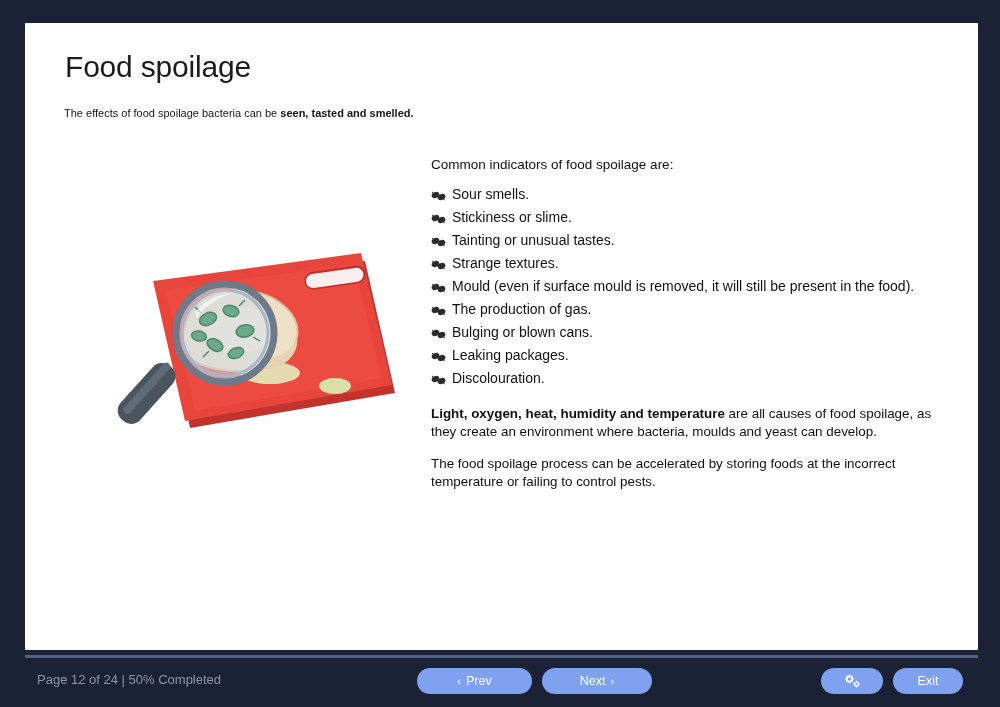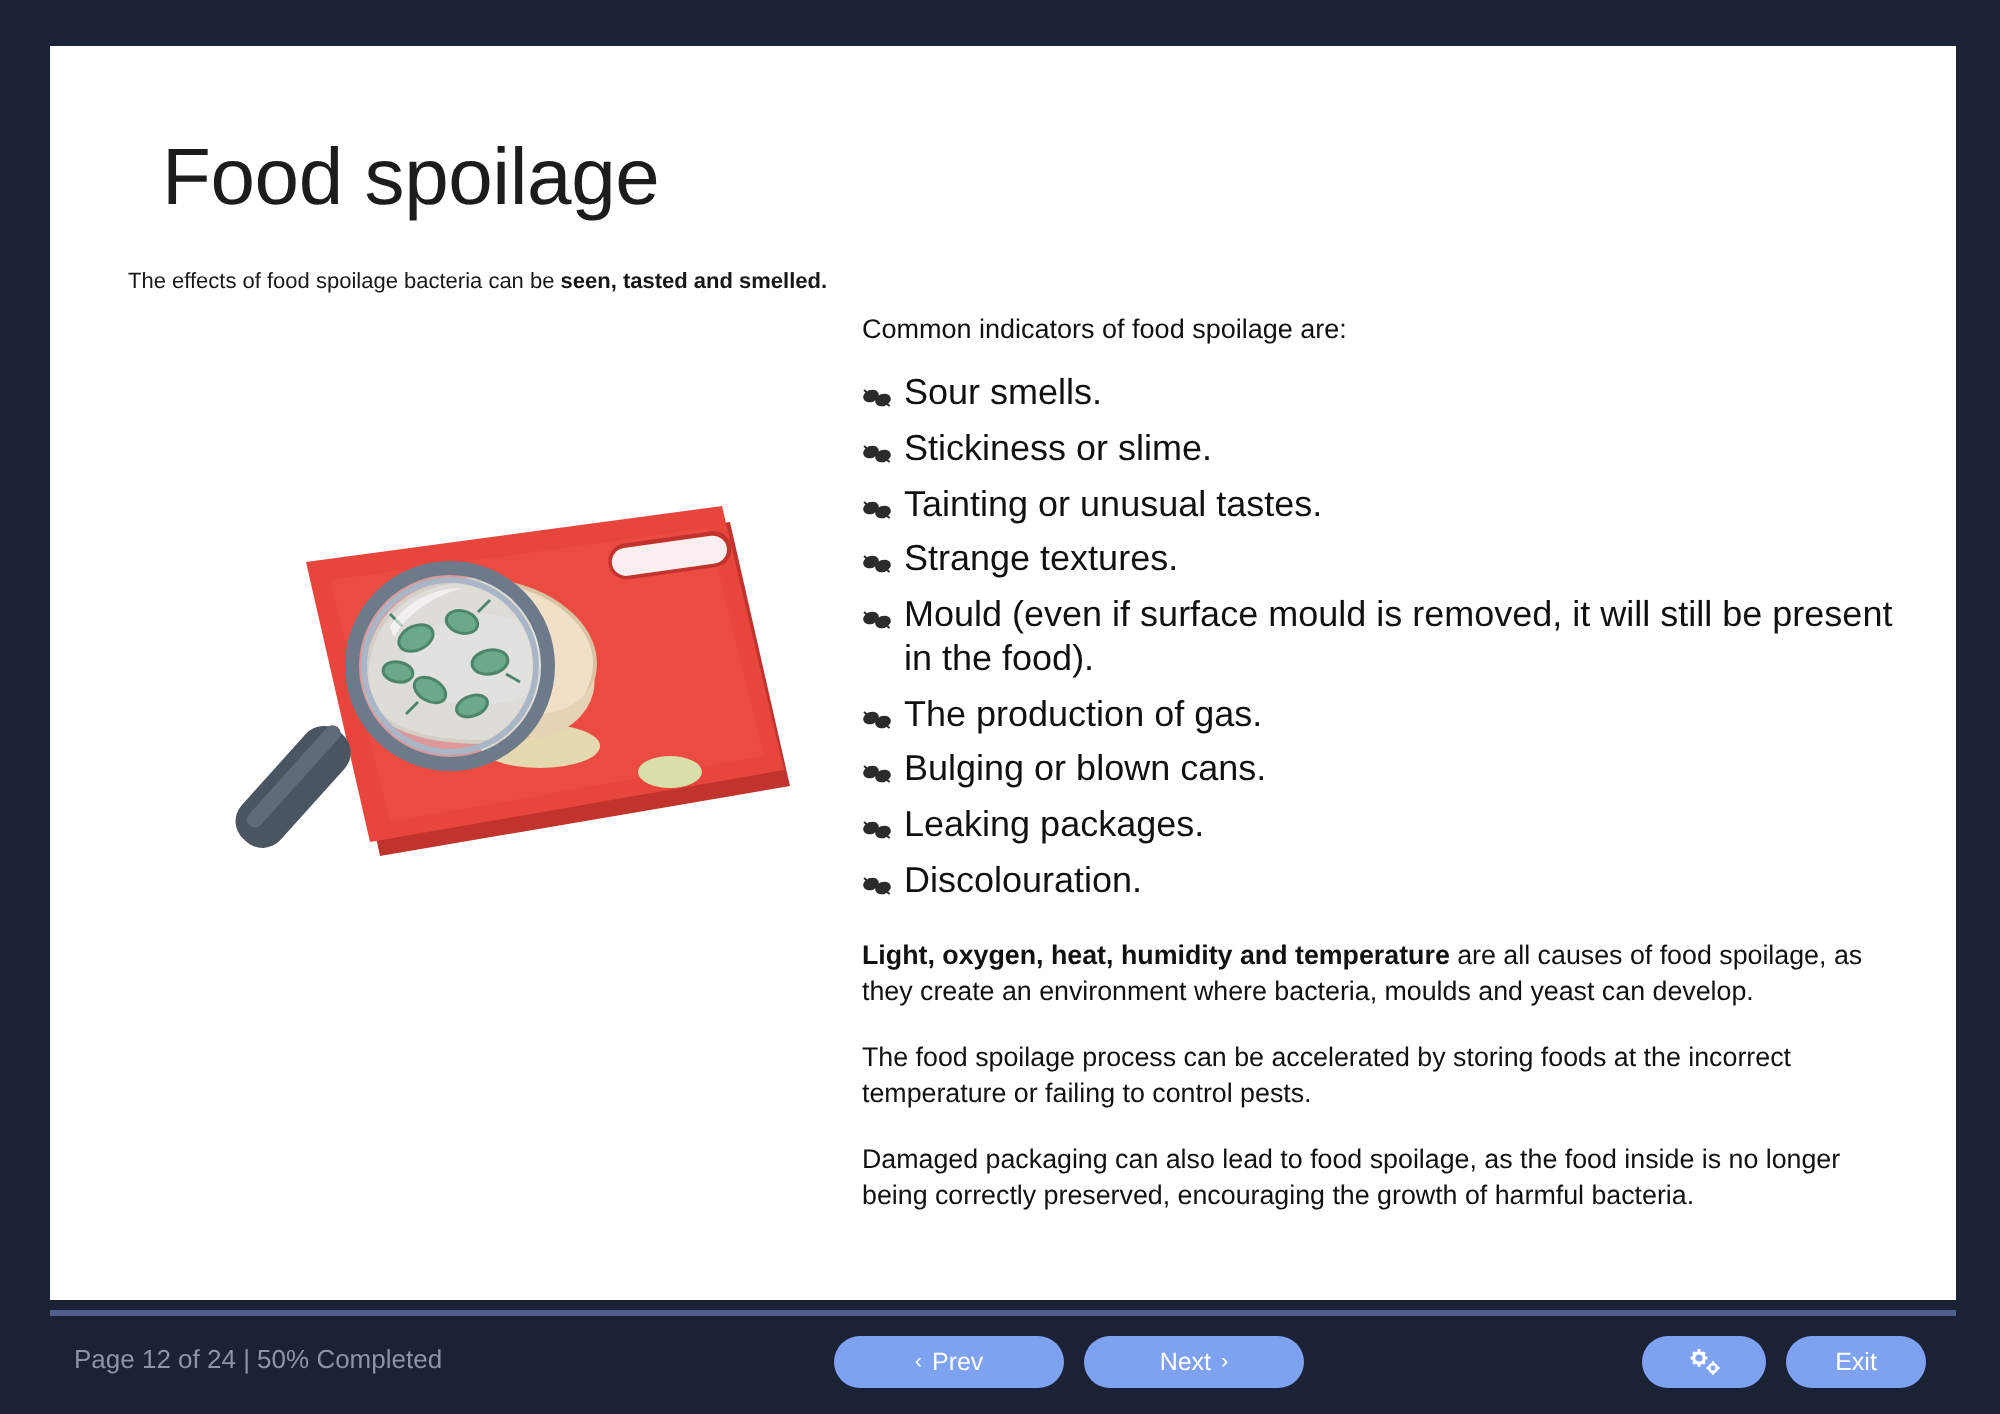--- a/index.html
+++ b/index.html
@@ -22,23 +22,23 @@
     width: 953px; height: 627px;
     background: #ffffff;
     overflow: hidden;
   }
   .slide-inner {
     position: relative;
     width: 100%; height: 100%;
     padding: 26px 0 0 0;
   }
   .title {
-    margin: 16px;
+    margin: 0;
     padding: 0 0 0 40px;
-    font-size: 40px;
+    font-size: 30px;
     font-weight: 400;
     color: #1c1c1c;
     letter-spacing: -0.2px;
     line-height: 1.2;
   }
   .subtitle {
     margin: 22px 0 0 0;
     padding: 0 0 0 39px;
     font-size: 11px;
     color: #17171a;
@@ -80,21 +80,21 @@
   }
   ul.indicators {
     list-style: none;
     margin: 0 0 18px 0;
     padding: 0;
   }
   ul.indicators li {
     position: relative;
     padding-left: 21px;
     margin-bottom: 6.2px;
-    font-size: 18px;
+    font-size: 14px;
     color: #111;
     line-height: 1.2;
   }
   .bullet-icon {
     position: absolute;
     left: 0; top: 3px;
     width: 15px; height: 12px;
   }
   .para {
     font-size: 13.4px;
@@ -322,21 +322,20 @@
                   </svg>
               </span>
               <span>Discolouration.</span>
             </li>
           </ul>
 
           <p class="para"><b>Light, oxygen, heat, humidity and temperature</b><span> are all causes of food spoilage, as they create an environment where bacteria, moulds and yeast can develop.</span></p>
 
           <p class="para">The food spoilage process can be accelerated by storing foods at the incorrect temperature or failing to control pests.</p>
 
-          <p class="para">Damaged packaging can also lead to food spoilage, as the food inside is no longer being correctly preserved, encouraging the growth of harmful bacteria.</p>
         </div>
 
       </div>
     </div>
   </div>
 
   <div class="footer">
     <div class="footer-rule"></div>
 
     <div class="progress-text">Page 12 of 24 | 50% Completed</div>

